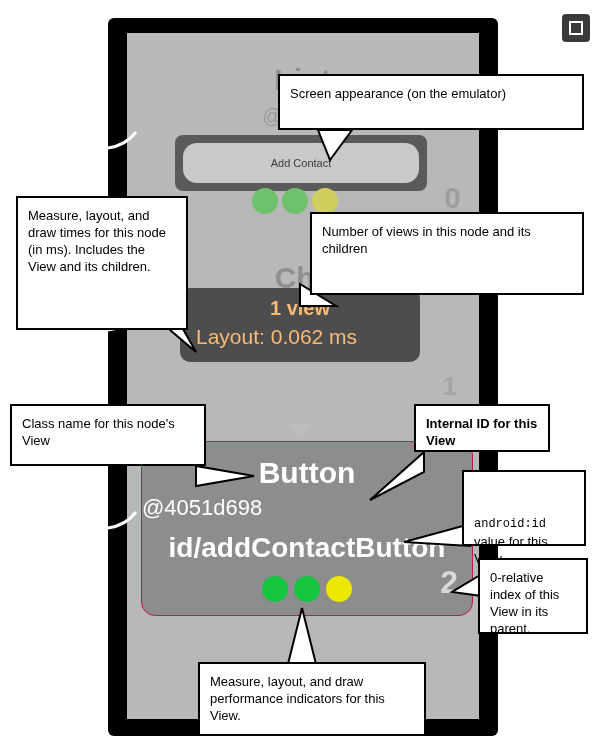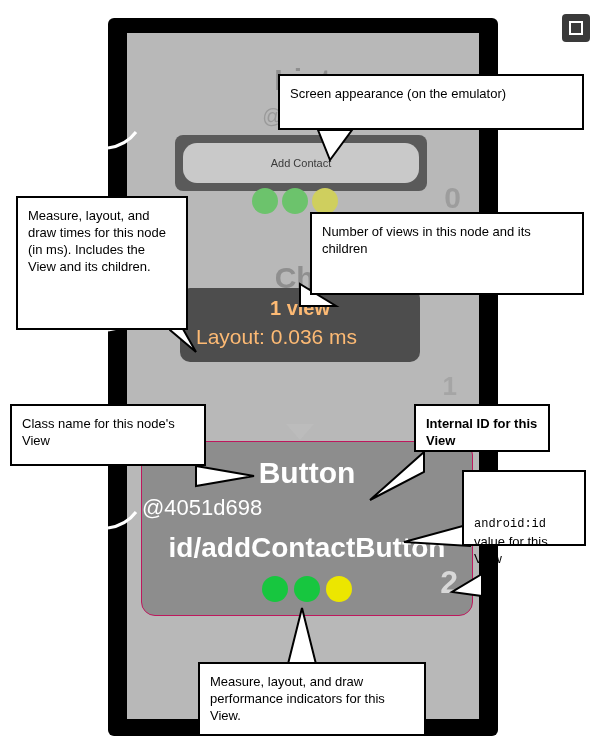--- a/index.html
+++ b/index.html
@@ -289,21 +289,21 @@
     <div class="check-label">Che</div>
     <div class="index-mid">1</div>
   </div>
 
   <div class="win-icon">
     <div class="glyph"></div>
   </div>
 
   <div class="perf-tooltip">
     <div class="line views">1 view</div>
-    <div class="line">Layout: 0.036 ms</div>
+    <div class="line">Layout: 0.062 ms</div>
   </div>
   <div class="tooltip-arrow"></div>
 
   <div class="node-selected">
     <div class="node-classname">Button</div>
     <div class="node-id">@4051d698</div>
     <div class="node-androidid">id/addContactButton</div>
     <div class="node-dots">
       <div class="dot nd1"></div>
       <div class="dot nd2"></div>
@@ -355,18 +355,21 @@
 
   <div class="callout" style="left:414px; top:404px; width:136px; height:48px;font-weight:bold;">
     <span>Internal ID for this View</span>
   </div>
 
   <div class="callout" style="left:462px; top:470px; width:124px; height:76px;">
     <div class="mono-line">android:id</div>
     <div>value for this View</div>
   </div>
 
+  <div class="callout" style="left:478px; top:558px; width:110px; height:76px;">
+    <span>0-relative index of this View in its parent.</span>
+  </div>
 
   <div class="callout" style="left:198px; top:662px; width:228px; height:74px;">
     <span>Measure, layout, and draw performance indicators for this View.</span>
   </div>
 
 </div>
 
 </body></html>

